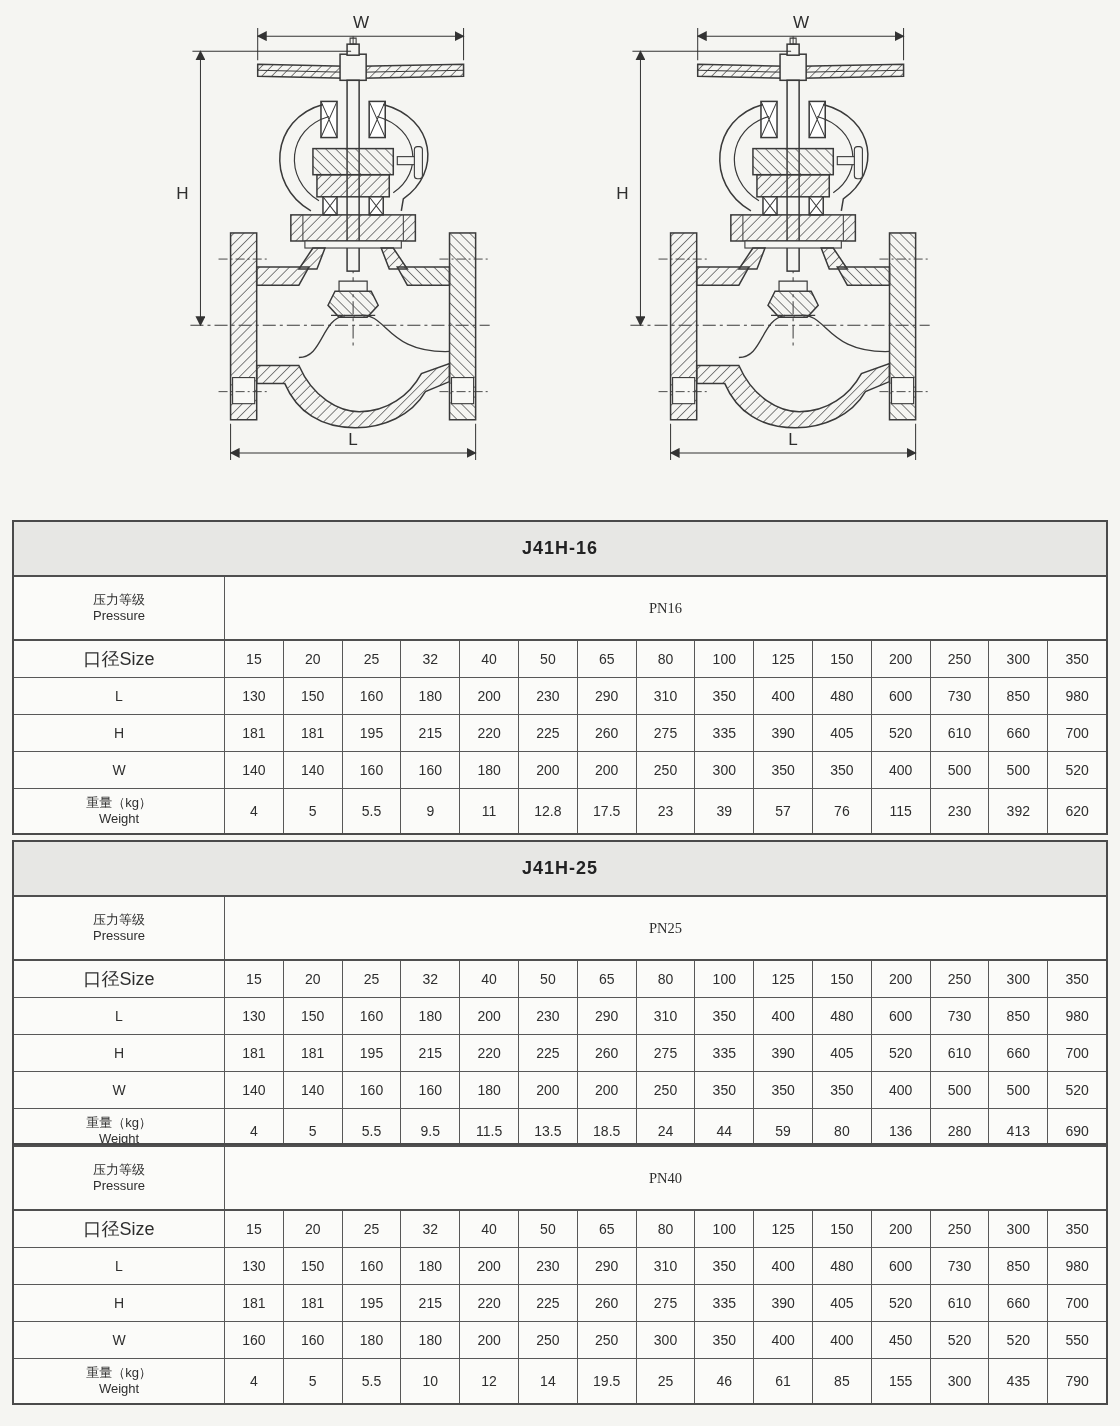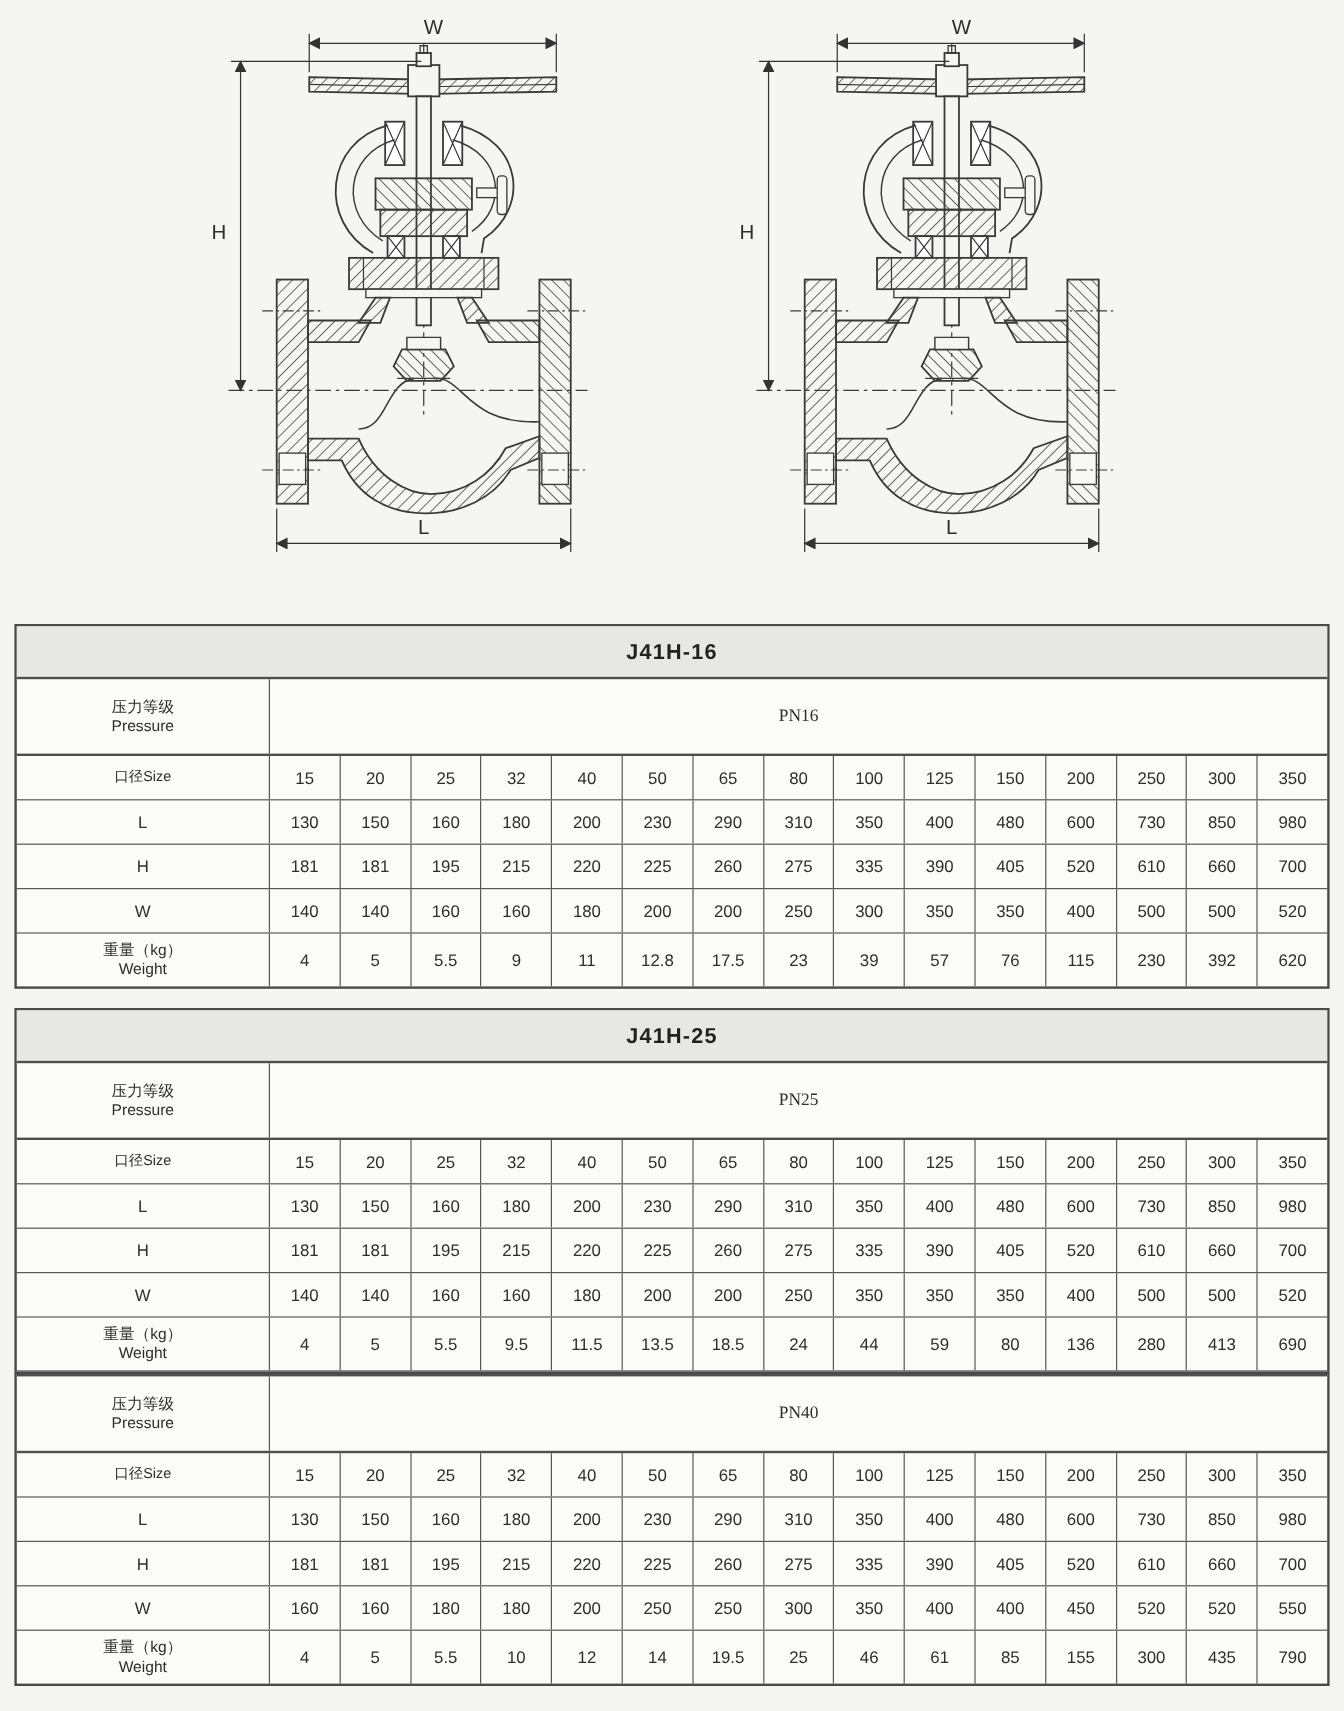--- a/index.html
+++ b/index.html
@@ -20,21 +20,21 @@
     position:absolute;left:12px;width:1096px;
     background:#fbfbf9;
     border:2px solid #4a4a4a;
     box-sizing:border-box;
   }
   .spec-table.t0{top:520px;}
   .spec-table.t1{top:840px;}
   .spec-table.t2{top:1143px;}
 
   .t-title{
-    height:42px;display:flex;align-items:center;justify-content:center;
+    height:53px;display:flex;align-items:center;justify-content:center;
     background:#e7e7e4;font-size:18px;font-weight:bold;letter-spacing:1px;
     color:#222;
   }
   .t-row{
     display:grid;grid-template-columns:210px repeat(15,1fr);
     border-top:2px solid #4f4f4f;
   }
   .t-row.thin{border-top:1px solid #585858;}
   .t-cell{
     display:flex;flex-direction:column;align-items:center;justify-content:center;
@@ -42,21 +42,21 @@
     overflow:hidden;
   }
   .t-cell + .t-cell{border-left:1px solid #585858;}
   .t-pressure{height:62px;}
   .t-pressure .t-value{grid-column:2 / span 15;font-size:14.5px;font-family:Liberation Serif, serif;}
   .t-size{height:36px;}
   .t-data{height:36px;}
   .t-weight{height:44px;}
   .cn{font-size:13px;}
   .en{font-size:13px;margin-top:1px;}
-  .sz-label{font-size:12px;}
+  .sz-label{font-size:18px;}
 </style>
 </head>
 <body>
 
 <div class="drawing-zone">
 
   <svg width="0" height="0" style="position:absolute">
     <defs>
       <pattern id="hatch" width="7" height="7" patternUnits="userSpaceOnUse" patternTransform="rotate(45)">
         <line x1="0" y1="0" x2="0" y2="7" stroke="#4d4d4d" stroke-width="1.4"></line>

